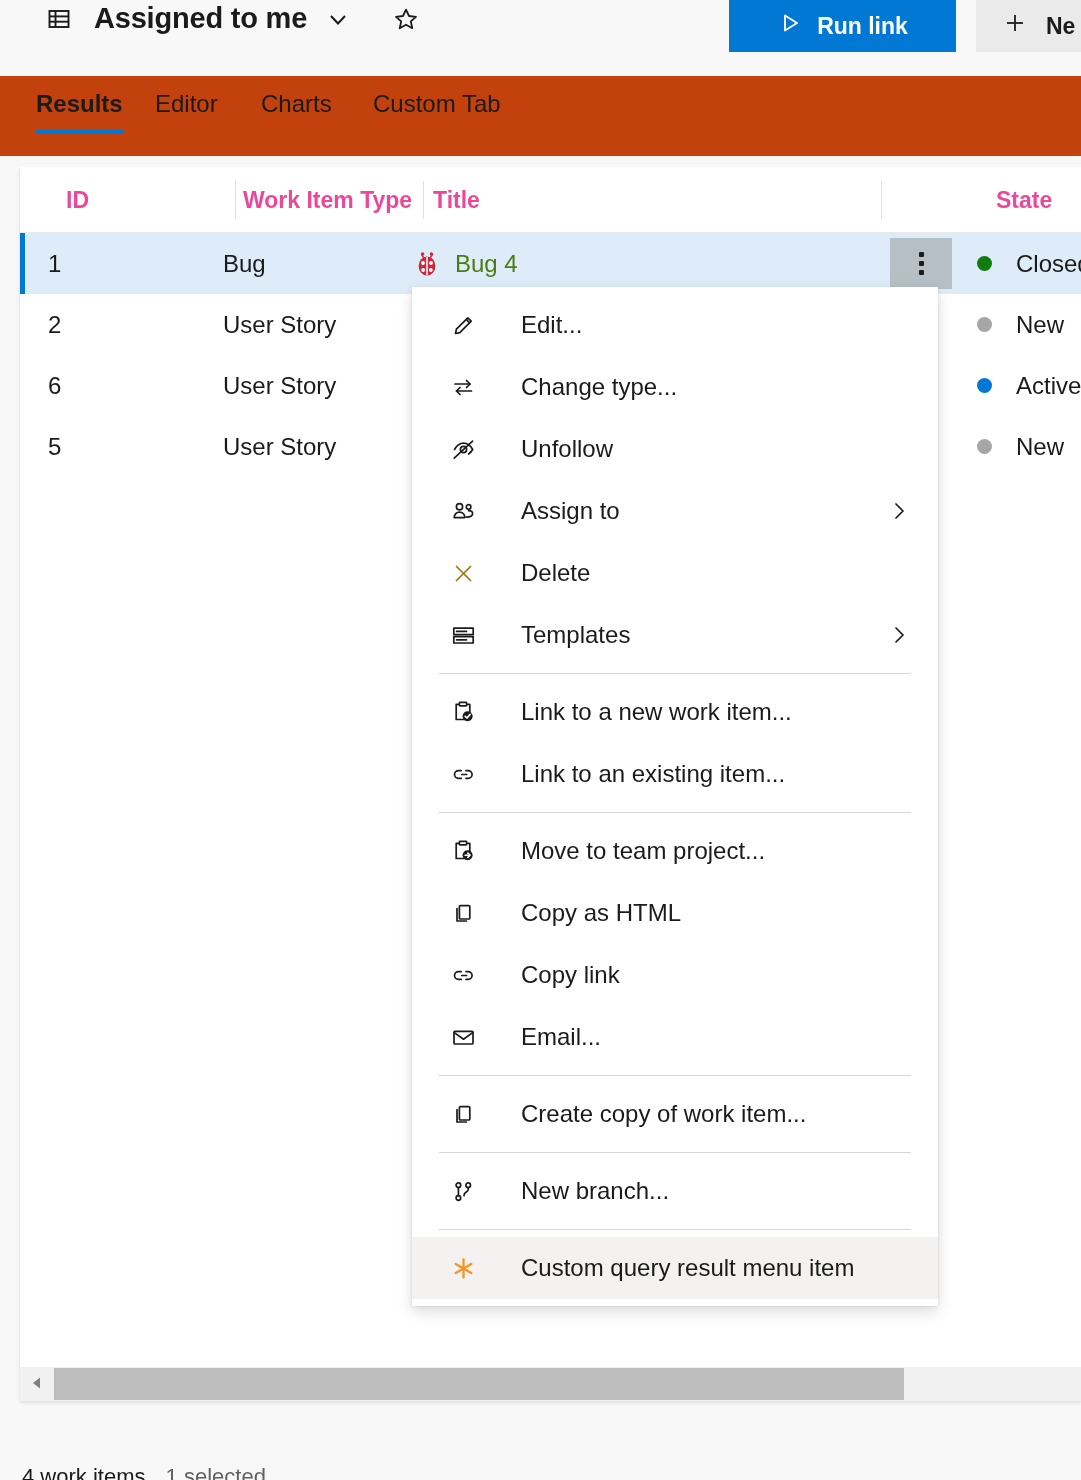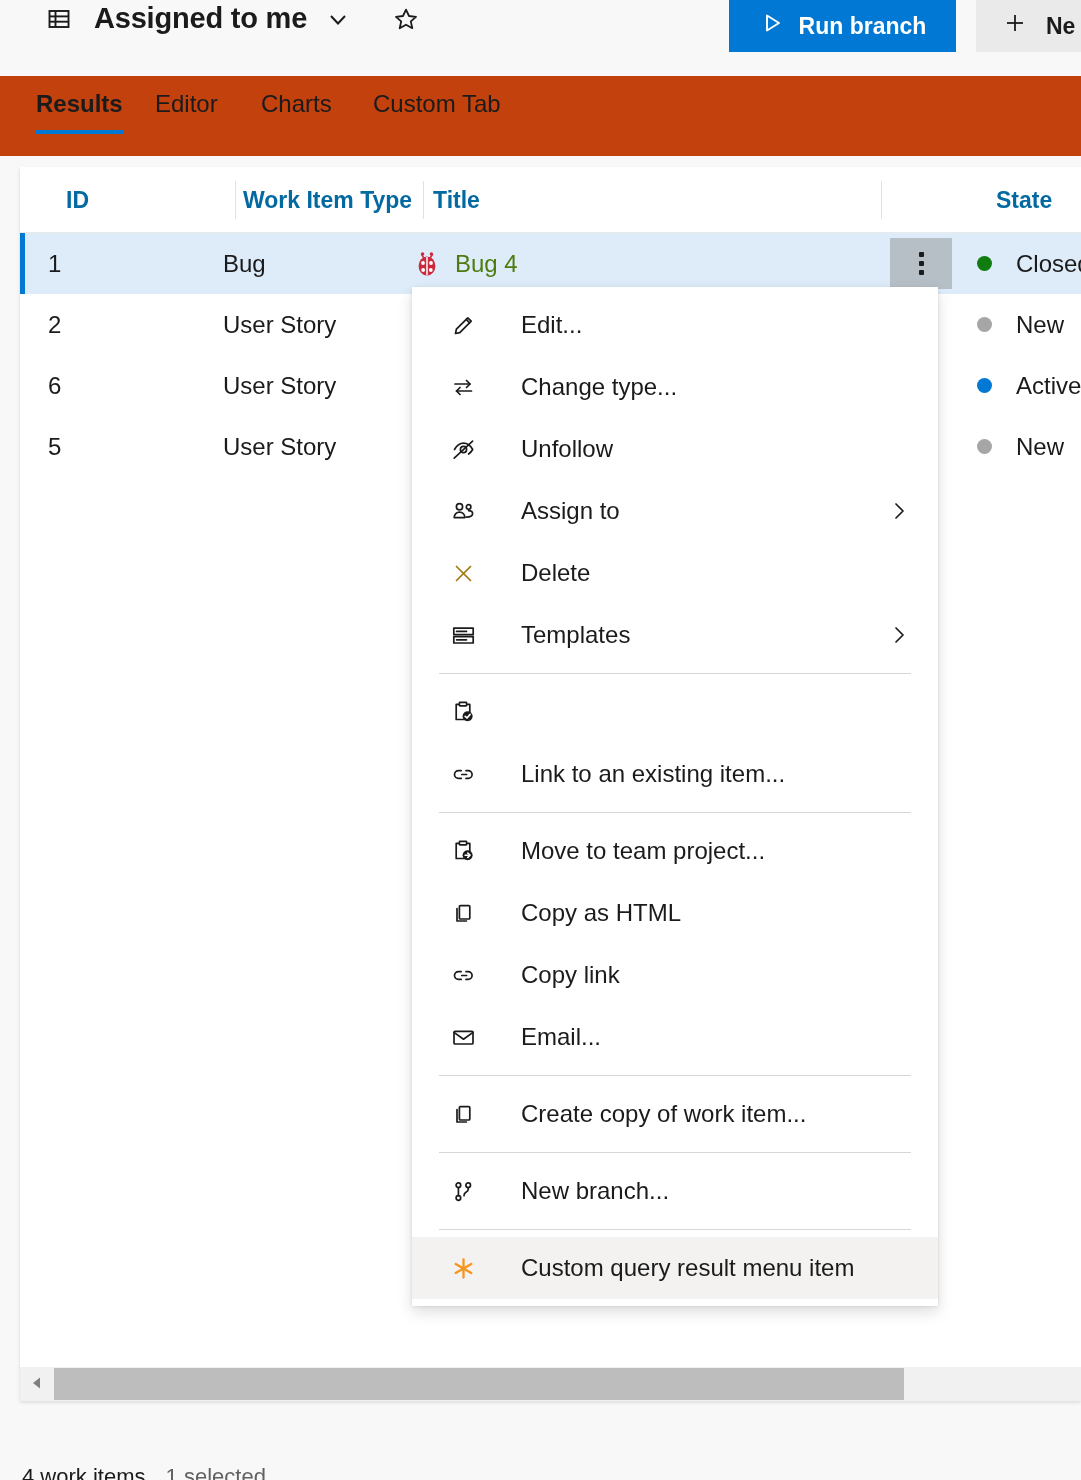--- a/index.html
+++ b/index.html
@@ -76,21 +76,21 @@
     background: #ffffff;
     box-shadow: 0 1.6px 3.6px rgba(0,0,0,0.13), 0 0.3px 0.9px rgba(0,0,0,0.10);
   }
   #grid-header {
     position: relative; height: 66px; width: 100%;
     border-bottom: 1px solid #eaeaea; background:#fff;
   }
   .hcell {
     position: absolute; top: 0; height: 66px;
     display: flex; align-items: center;
-    font-size: 23px; color: #0369a1; font-weight: 600;
+    font-size: 23px; color: #ec4899; font-weight: 600;
     cursor: pointer; white-space: nowrap;
   }
   .hdiv {
     position: absolute; top: 14px; width: 1px; height: 38px; background: #e1e1e1;
   }
   .grow {
     position: relative; height: 61px; width: 100%;
     display: block; cursor: default;
   }
   .grow.selected { background: #deecf9; }
@@ -195,21 +195,21 @@
       </svg>
     </span>
   </div>
 
   <button id="run-query-button">
     <span>
       <svg width="26" height="26" viewBox="0 0 26 26" fill="none" stroke="#ffffff" stroke-width="1.9" stroke-linejoin="round">
         <polygon points="8,5.5 20,13 8,20.5"></polygon>
       </svg>
     </span>
-    <span>Run branch</span>
+    <span>Run link</span>
   </button>
 
   <button id="new-item-button">
     <span>
       <svg width="26" height="26" viewBox="0 0 26 26" fill="none" stroke="#1b1b1b" stroke-width="1.8">
         <line x1="13" y1="5" x2="13" y2="21"></line>
         <line x1="5" y1="13" x2="21" y2="13"></line>
       </svg>
     </span>
     <span>Ne</span>
@@ -387,20 +387,21 @@
     <div class="mi-sep"></div>
     <div class="mi">
       <span class="mi-icon">
         <svg width="27" height="27" viewBox="0 0 27 27" fill="none" stroke="#1b1b1b" stroke-width="1.7" stroke-linecap="round" stroke-linejoin="round">
           <path d="M17.5 5.4 H19.8 V20.5 H6.2 V5.4 H8.5"></path>
           <rect x="9.4" y="3.3" width="7.2" height="3.6" rx="0.6"></rect>
           <circle cx="17.6" cy="17.2" r="5" fill="#1b1b1b" stroke="none"></circle>
           <polyline points="15.2,17.3 17,19 20.1,15.4" stroke="#ffffff" stroke-width="1.7"></polyline>
         </svg>
       </span>
+      <span class="mi-label">Link to a new work item...</span>
     </div>
     <div class="mi">
       <span class="mi-icon">
         <svg width="27" height="27" viewBox="0 0 27 27" fill="none" stroke="#1b1b1b" stroke-width="1.7" stroke-linecap="round" stroke-linejoin="round">
           <path d="M11.8 13.5 H16.6"></path>
           <path d="M11.2 9.6 H8.4 A3.9 3.9 0 0 0 8.4 17.4 H11.2"></path>
           <path d="M16 9.6 H18.2 A3.9 3.9 0 0 1 18.2 17.4 H16"></path>
         </svg>
       </span>
       <span class="mi-label">Link to an existing item...</span>

